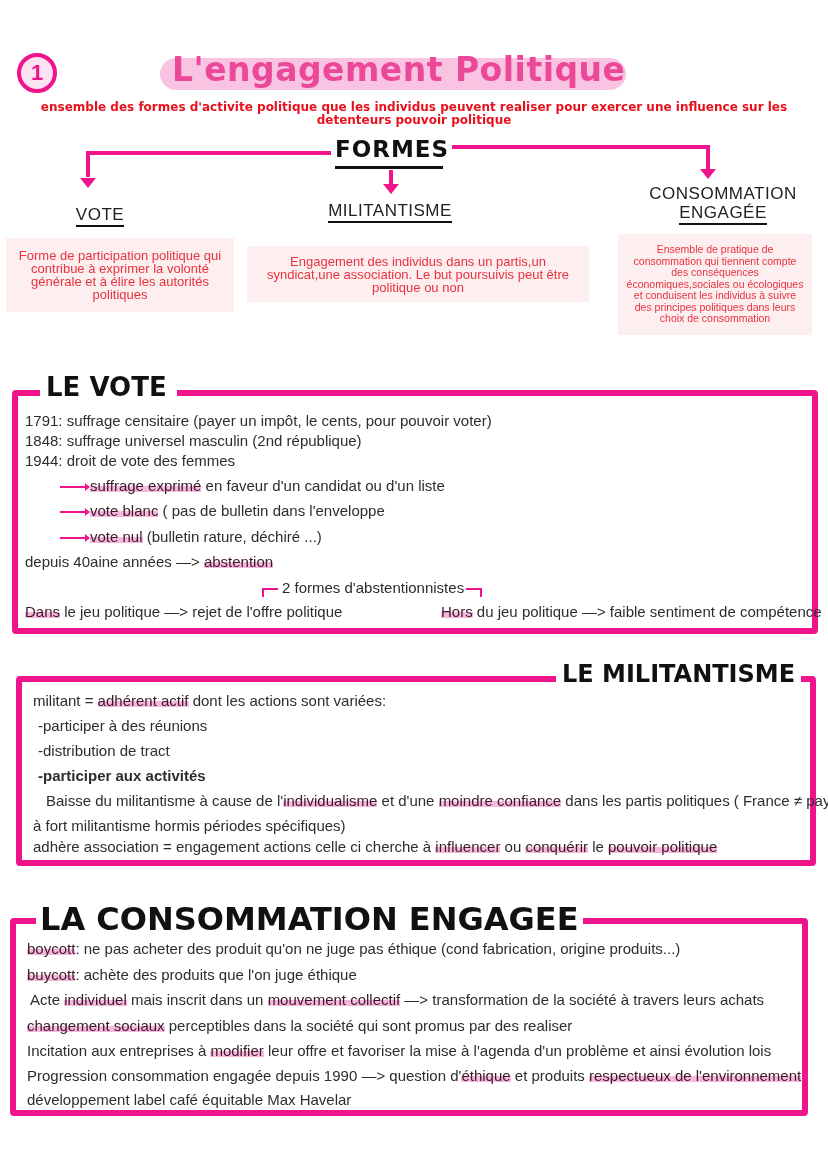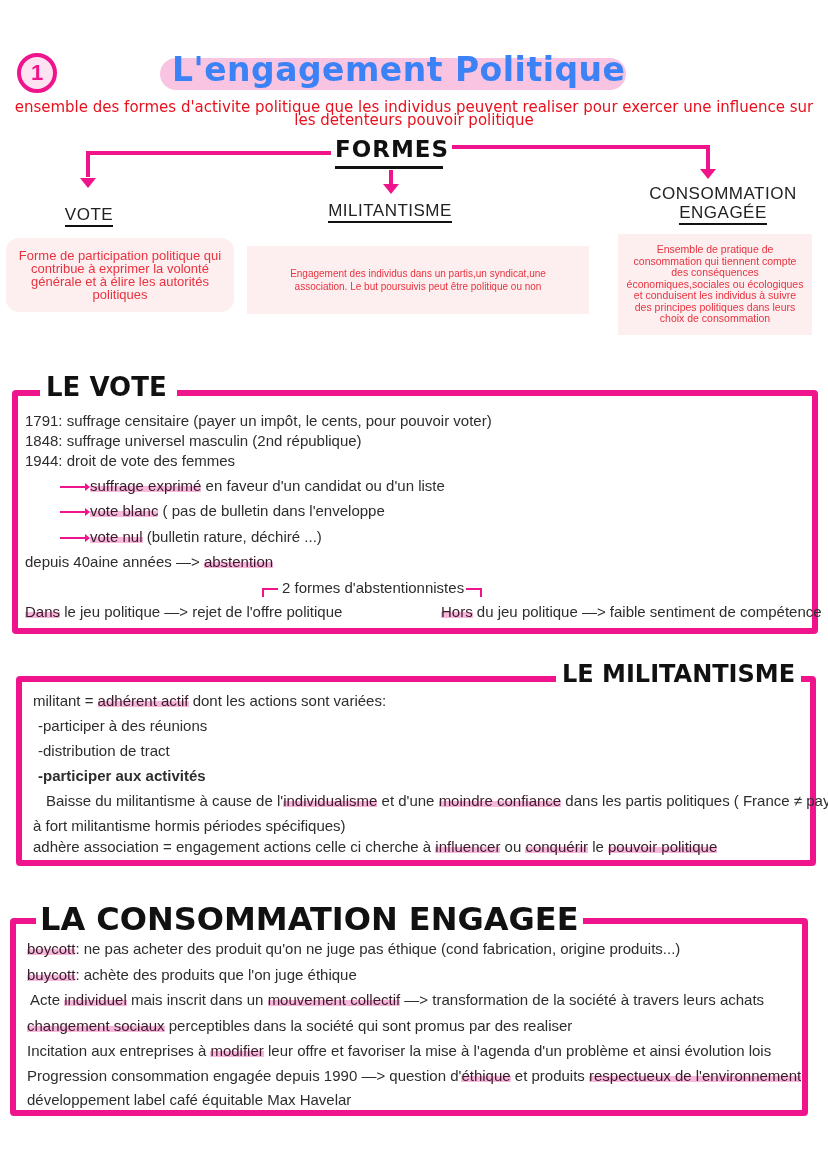--- a/index.html
+++ b/index.html
@@ -16,25 +16,25 @@
     .title-wrap {
       position: absolute; left: 160px; top: 52px; width: 470px; height: 42px;
     }
     .title-bg {
       position: absolute; left: 0; top: 6px; width: 466px; height: 32px;
       background: #f9c4e1; border-radius: 18px;
     }
     .title {
       position: absolute; left: 12px; top: -2px; width: 460px;
       font-family: "DejaVu Sans", sans-serif; font-weight: bold; font-size: 33px;
-      color: #3b82f6; letter-spacing: 0.5px; white-space: nowrap;
+      color: #ec4899; letter-spacing: 0.5px; white-space: nowrap;
     }
     .subtitle {
       position: absolute; left: 10px; top: 101px; width: 808px; text-align: center;
-      font-family: "DejaVu Sans", sans-serif; font-weight: normal; font-size: 15px;
+      font-family: "DejaVu Sans", sans-serif; font-weight: bold; font-size: 12px;
       color: #e8101c; line-height: 13px;
     }
 
     
     .formes-label {
       position: absolute; left: 335px; top: 136px; width: 110px; text-align: center;
       font-family: "DejaVu Sans", sans-serif; font-weight: bold; font-size: 23px; color: #111;
       letter-spacing: 1px;
     }
     .formes-underline { position: absolute; left: 335px; top: 166px; width: 108px; height: 3px; background: #111; }
@@ -99,35 +99,35 @@
 <div class="formes-label">FORMES</div>
 <div class="formes-underline"></div>
 
 <div class="pline" style="left:389px; top:170px; width:4px; height:14px;"></div>
 <div class="arrow-head" style="left:383px; top:184px;"></div>
 
 <div class="pline" style="left:452px; top:145px; width:258px; height:4px;"></div>
 <div class="pline" style="left:706px; top:145px; width:4px; height:24px;"></div>
 <div class="arrow-head" style="left:700px; top:169px;"></div>
 
-<div class="cat-label" style="left:49px; top:205px; width:80px;">
+<div class="cat-label" style="left:60px; top:205px; width:80px;">
   <span class="u">VOTE</span>
 </div>
 <div class="cat-label" style="left:320px; top:201px; width:140px;">
   <span class="u">MILITANTISME</span>
 </div>
 <div class="cat-label" style="left:648px; top:184px; width:150px; line-height:19px;">
   <div>CONSOMMATION</div>
   <div><span class="u">ENGAGÉE</span></div>
 </div>
 
-<div class="def-box" style="left:6px; top:238px; width:228px; height:74px; font-size:13px; line-height:13px; padding:4px 6px;border-radius:13px;">
+<div class="def-box" style="left:6px; top:238px; width:228px; height:74px; font-size:13px; line-height:13px; padding:4px 6px;">
   <span>Forme de participation politique qui contribue à exprimer la volonté générale et à élire les autorités politiques</span>
 </div>
-<div class="def-box" style="left:247px; top:246px; width:342px; height:68px; font-size:10px; line-height:13px; padding:4px 16px;">
+<div class="def-box" style="left:247px; top:246px; width:342px; height:56px; font-size:13px; line-height:13px; padding:4px 16px;">
   <span>Engagement des individus dans un partis,un syndicat,une association. Le but poursuivis peut être politique ou non</span>
 </div>
 <div class="def-box" style="left:618px; top:234px; width:194px; height:101px; font-size:10.5px; line-height:11.5px; padding:5px 6px;">
   <span>Ensemble de pratique de consommation qui tiennent compte des conséquences économiques,sociales ou écologiques et conduisent les individus à suivre des principes politiques dans leurs choix de consommation</span>
 </div>
 
 <div class="sect" style="left:12px; top:390px; width:806px; height:244px;"></div>
 <div class="sect-title" style="left:30px; top:372px; font-size:26px; padding:0 10px 0 6px;margin-left:10px;">LE VOTE</div>
 
 <div class="line" style="left:25px; top:412px;">1791: suffrage censitaire (payer un impôt, le cents, pour pouvoir voter)</div>

